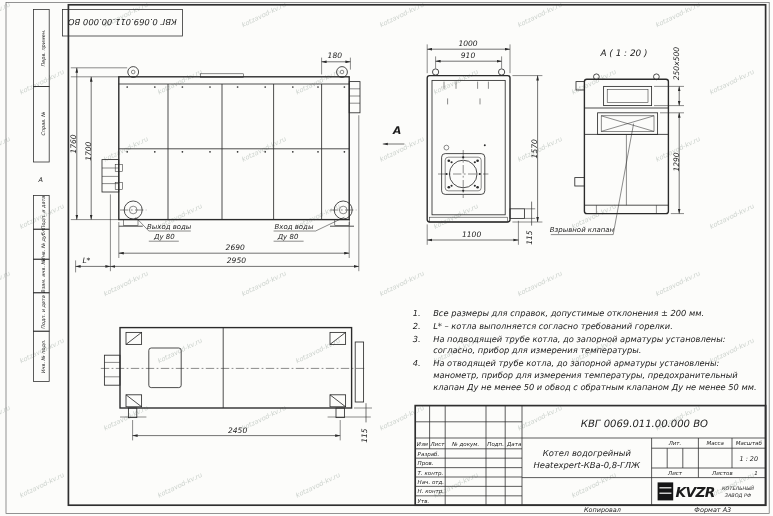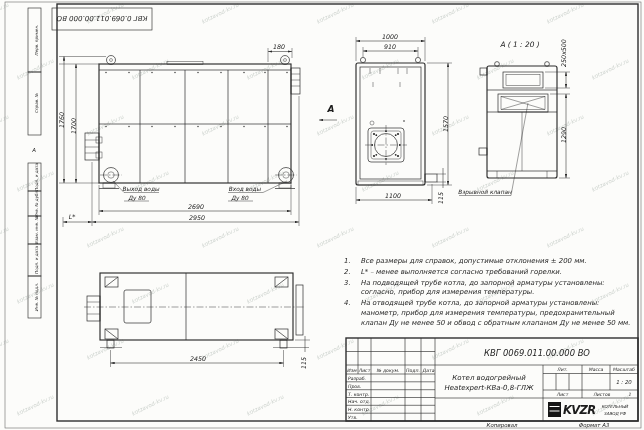--- a/index.html
+++ b/index.html
@@ -415,21 +415,21 @@
     </g>
   </svg>
 
   <div class="notes">
     <div class="note">
       <span class="n">1.</span>
       <span class="t">Все размеры для справок, допустимые отклонения ± 200 мм.</span>
     </div>
     <div class="note">
       <span class="n">2.</span>
-      <span class="t">L* – менее выполняется согласно требований горелки.</span>
+      <span class="t">L* – котла выполняется согласно требований горелки.</span>
     </div>
     <div class="note">
       <span class="n">3.</span>
       <span class="t">На подводящей трубе котла, до запорной арматуры установлены: согласно, прибор для измерения температуры.</span>
     </div>
     <div class="note">
       <span class="n">4.</span>
       <span class="t">На отводящей трубе котла, до запорной арматуры установлены: манометр, прибор для измерения температуры, предохранительный клапан Ду не менее 50 и обвод с обратным клапаном Ду не менее 50 мм.</span>
     </div>
   </div>

